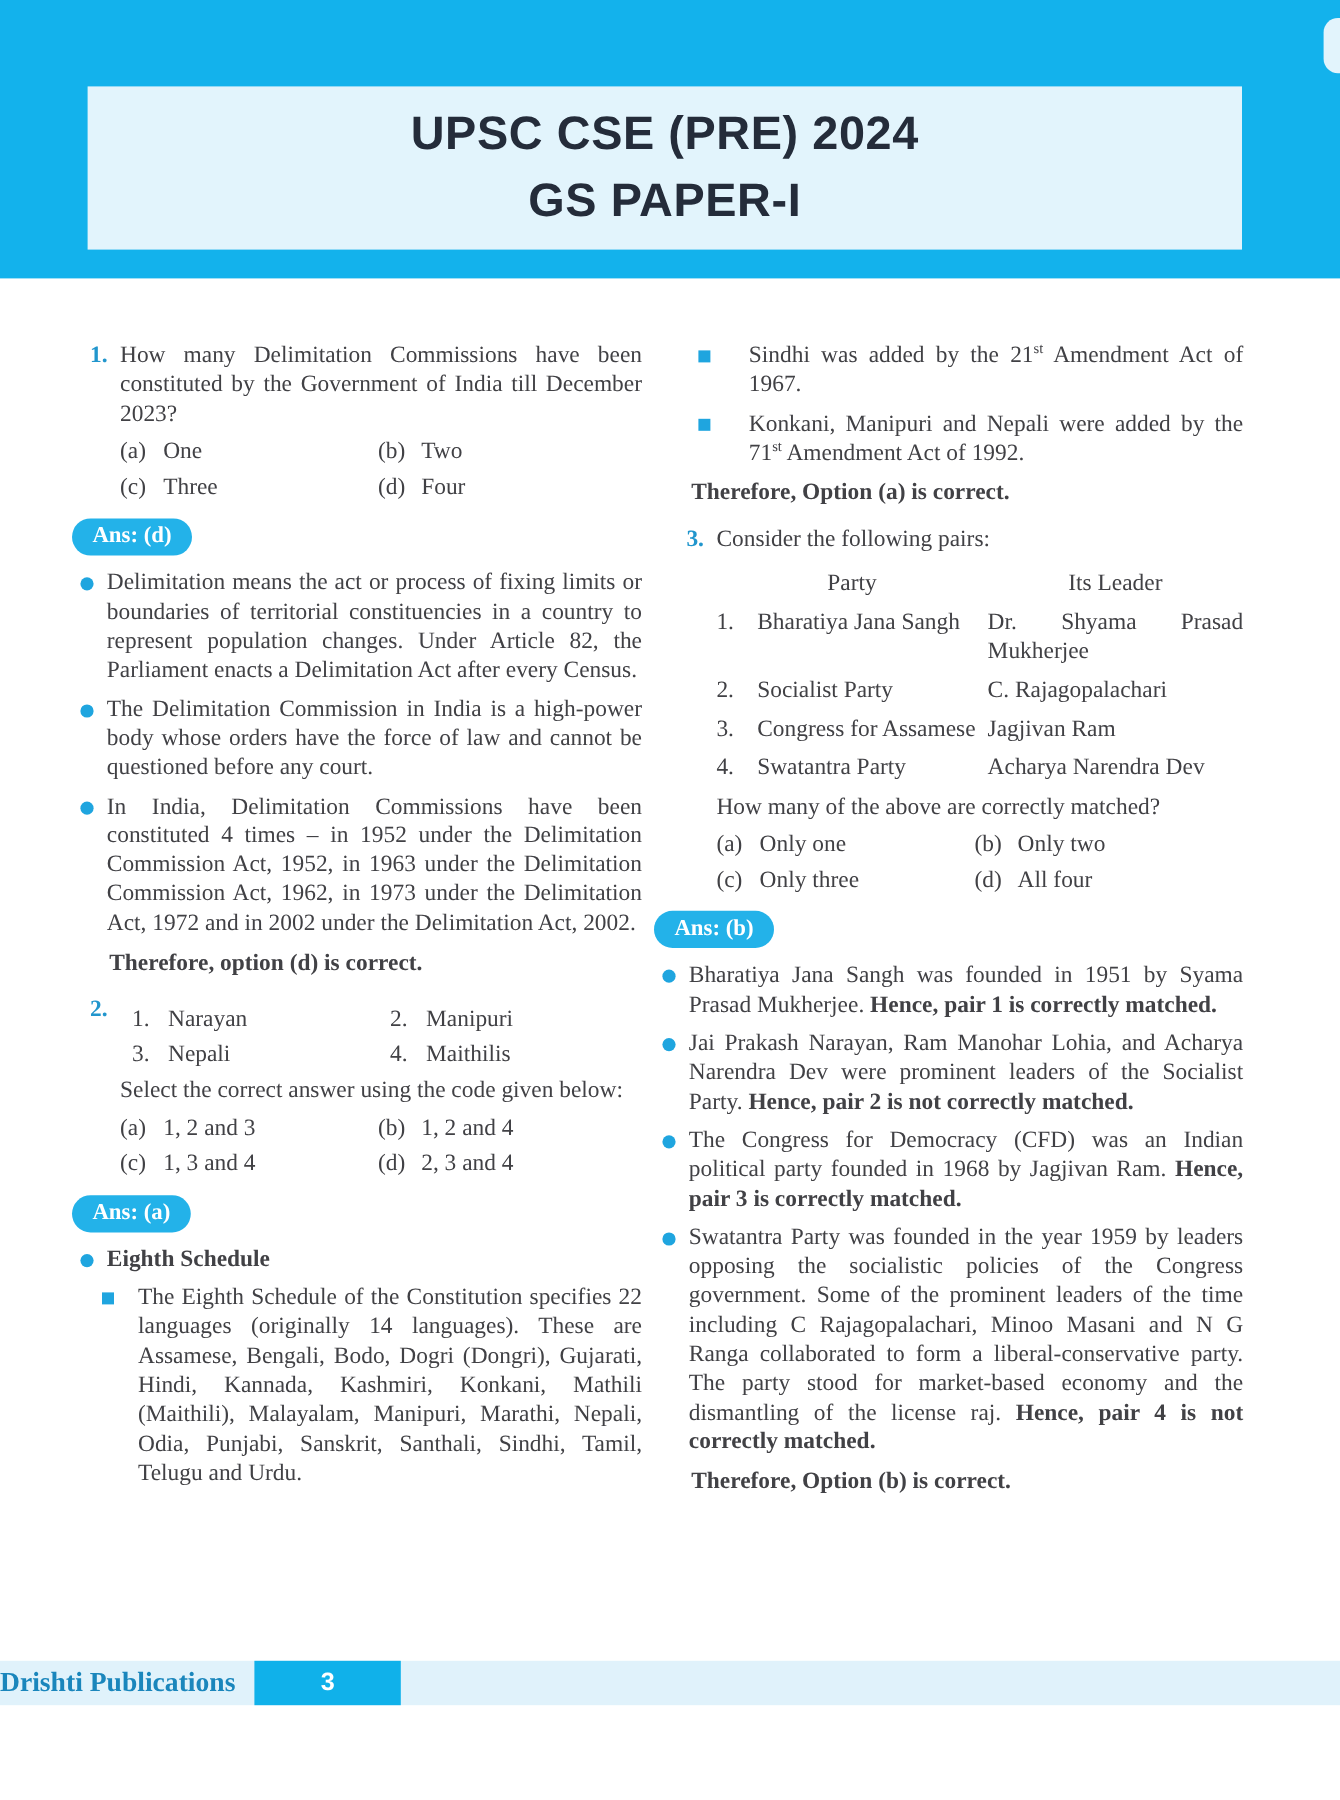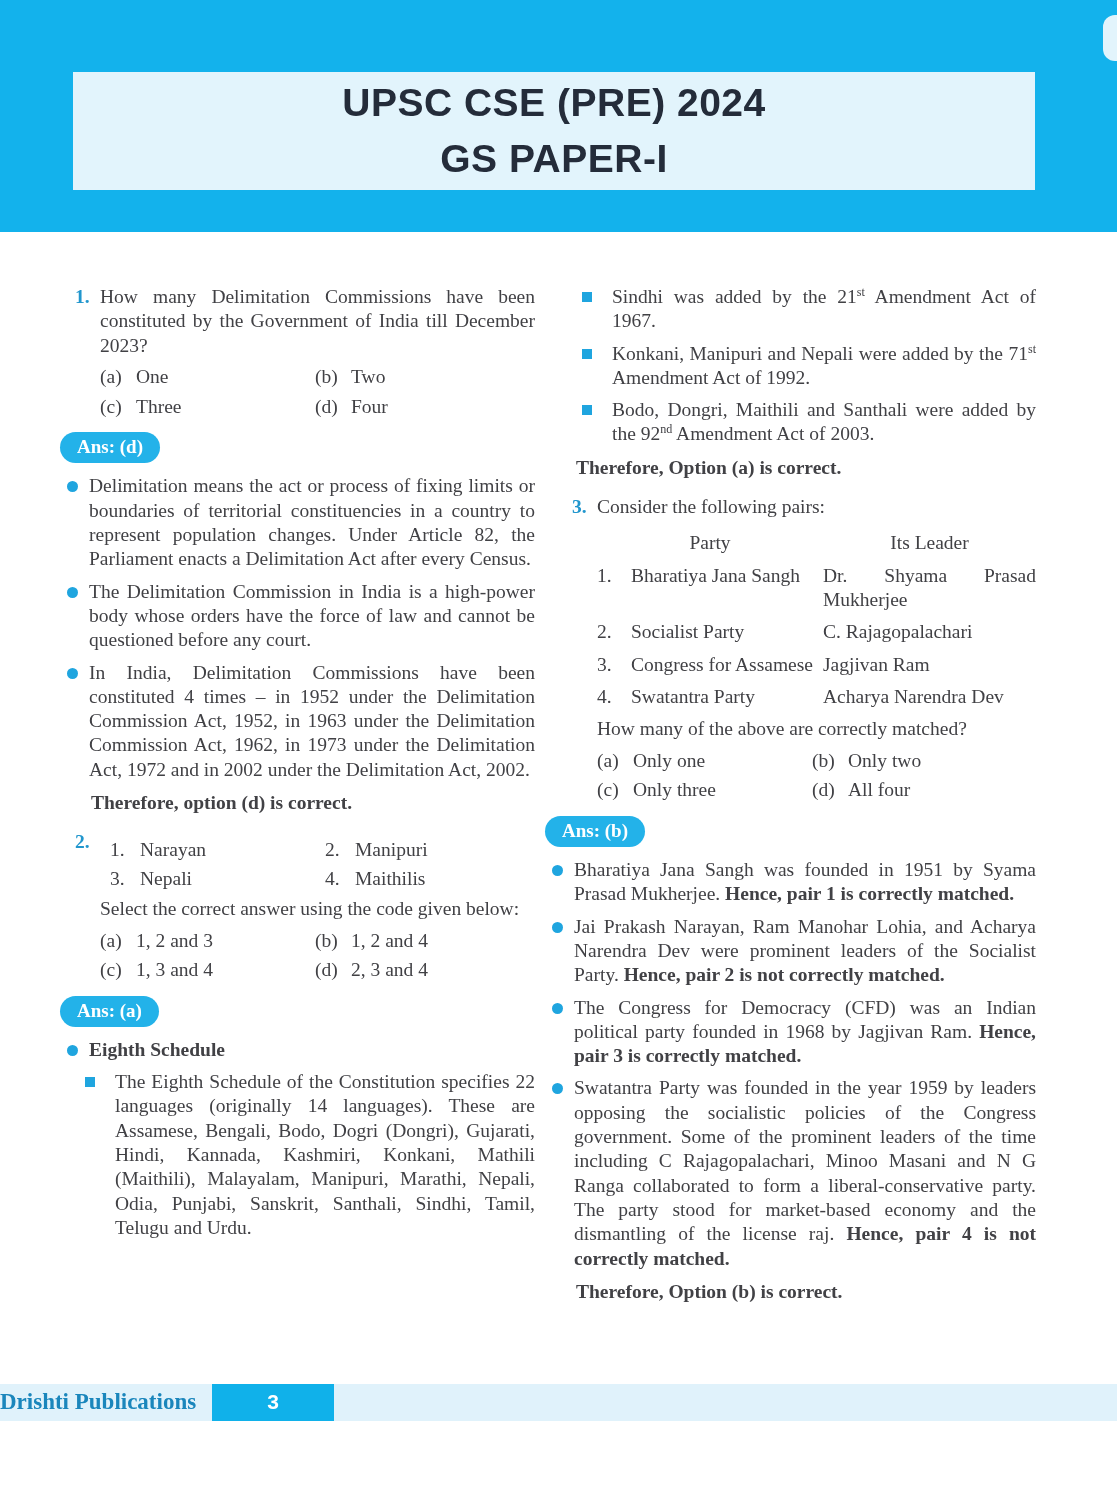--- a/index.html
+++ b/index.html
@@ -8,21 +8,21 @@
     --page-box:#10b1ea; --text:#414145; --title-text:#242c3a;
   }
   html,body{margin:0;padding:0;}
   body{background:#ffffff;}
   .page{position:relative;width:1117px;height:1500px;background:#fff;overflow:hidden;
         font-family:"Liberation Serif","DejaVu Serif",serif;color:var(--text);
         font-size:19.5px;line-height:24.3px;}
   .band{position:absolute;left:0;top:0;width:100%;height:232px;background:var(--band);}
   .corner{position:absolute;right:0;top:15px;width:14px;height:46px;background:var(--header-box);
           border-radius:12px 0 0 12px;}
-  .hbox{position:absolute;left:73px;top:72px;width:962px;height:118px;background:var(--header-box);
+  .hbox{position:absolute;left:73px;top:72px;width:962px;height:136px;background:var(--header-box);
         display:flex;flex-direction:column;align-items:center;justify-content:center;}
   .hline{font-family:"Liberation Sans",sans-serif;font-weight:bold;font-size:39px;line-height:56px;
          color:var(--title-text);letter-spacing:0.5px;white-space:nowrap;}
   .content{position:absolute;left:67px;top:285px;width:986px;display:flex;gap:17px;z-index:1;}
   .col{min-width:0;}
   .colL{width:468px;}
   .colR{width:484px;}
   .col > :first-child{margin-top:0;}
   p{margin:0;}
   
@@ -39,21 +39,21 @@
   .qnote{margin-top:3px;text-align:justify;}
   
   .ansrow{margin:11px 0 11px -7px;}
   .ans{display:inline-block;background:var(--badge);color:#fff;font-weight:bold;font-size:19px;
        line-height:25px;padding:2px 17px 4px;border-radius:17px;}
   
   .b{display:flex;margin:8px 0;}
   .b .marker{flex:0 0 11px;height:11px;border-radius:50%;background:var(--accent);margin:7px 11px 0 0;}
   .b.sq{padding-left:18px;}
   .b.sq .marker{flex:0 0 10px;height:10px;border-radius:0;margin:7px 20px 0 0;}
-  .b.sq.ind{padding-left:30px;}
+  .b.sq.ind{padding-left:30px;gap:12px;}
   .b p{flex:1;min-width:0;text-align:justify;}
   .therefore{margin:9px 0 9px 24px;font-weight:bold;}
   
   .pairs{margin:8px 0 4px;}
   .prow{display:grid;grid-template-columns:34px 192px 1fr;padding:4px 0;}
   .phead{font-weight:normal;}
   .phead .h1{grid-column:1/3;text-align:center;}
   .phead .h2{grid-column:3;text-align:center;}
   .pparty{padding-right:8px;text-align:left;}
   .pleader{text-align:justify;}
@@ -172,24 +172,20 @@
       </div>
     <div class="col colR" id="col-right">
         <div class="b sq ind">
           <span class="marker"></span>
           <p class="btext"><span>Sindhi was added by the 21</span><sup>st</sup><span> Amendment Act of 1967.</span></p>
         </div>
         <div class="b sq ind">
           <span class="marker"></span>
           <p class="btext"><span>Konkani, Manipuri and Nepali were added by the 71</span><sup>st</sup><span> Amendment Act of 1992.</span></p>
         </div>
-        <div class="b sq ind">
-          <span class="marker"></span>
-          <p class="btext"><span>Bodo, Dongri, Maithili and Santhali were added by the 92</span><sup>nd</sup><span> Amendment Act of 2003.</span></p>
-        </div>
         <p class="therefore"><b>Therefore, Option (a) is correct.</b></p>
         <div class="q">
           <span class="qnum">3.</span>
           <div class="qbody">
             <p class="qtext"><span>Consider the following pairs:</span></p>
             <div class="pairs">
               <div class="prow phead">
                 <span class="h1">Party</span>
                 <span class="h2">Its Leader</span>
               </div>

